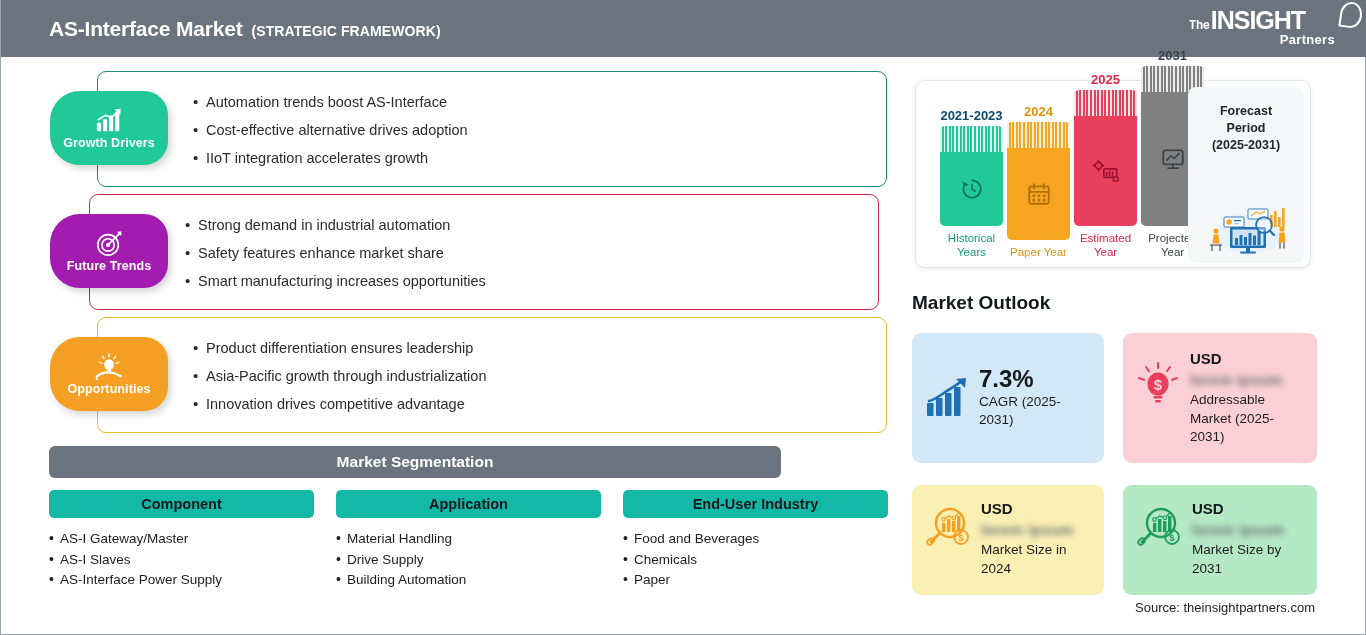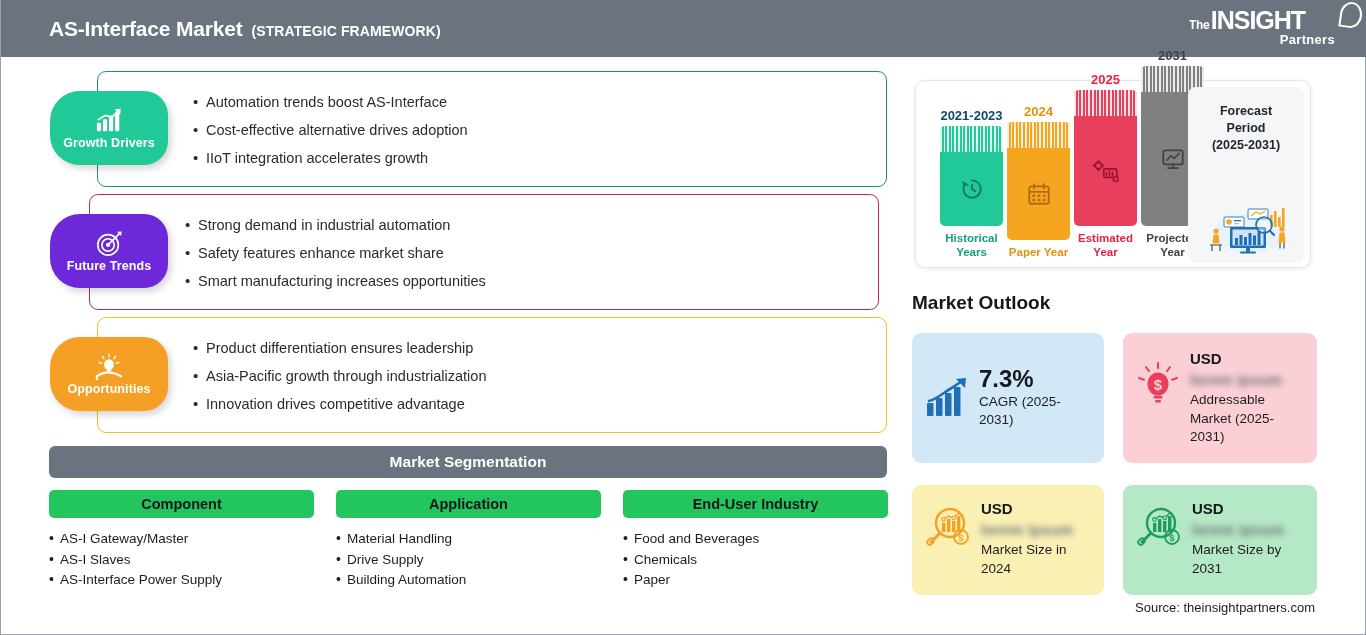--- a/index.html
+++ b/index.html
@@ -84,41 +84,41 @@
     position: absolute;
     width: 118px; height: 74px;
     border-radius: 30px 24px 24px 30px;
     display: flex; flex-direction: column;
     align-items: center; justify-content: center;
     gap: 1px;
     box-shadow: 3px 4px 7px rgba(0,0,0,0.16);
     color: #ffffff;
   }
   .badge.growth      { left: 49px; top: 91px;  background: #20c997; }
-  .badge.trends      { left: 49px; top: 214px; background: #6d28d9; }
+  .badge.trends      { left: 49px; top: 214px; background: #a21caf; }
   .badge.opportunity { left: 49px; top: 337px; background: #f5a024; }
   .badge-label { font-size: 12.5px; font-weight: bold; letter-spacing: 0.1px; }
   .badge-icon { width: 30px; height: 28px; display: block; }
 
   
   .seg-header {
     position: absolute; left: 48px; top: 446px;
-    width: 838px; height: 32px;
+    width: 732px; height: 32px;
     background: #6b747e; border-radius: 6px;
     display: flex; align-items: center; justify-content: center;
   }
   .seg-header span {
     color: #ffffff; font-size: 15.5px; font-weight: bold;
   }
   .seg-col { position: absolute; top: 490px; width: 265px; }
   .seg-col.c1 { left: 48px; }
   .seg-col.c2 { left: 335px; }
   .seg-col.c3 { left: 622px; }
   .seg-title {
-    height: 28px; background: #22c55e; border-radius: 5px;
+    height: 28px; background: #14b8a6; border-radius: 5px;
     display: flex; align-items: center; justify-content: center;
     font-size: 14.5px; font-weight: bold; color: #14181c;
   }
   .seg-list { list-style: none; margin-top: 11px; }
   .seg-list li {
     font-size: 13.5px; color: #1d1d1d; line-height: 20.5px;
     position: relative; padding-left: 11px; white-space: nowrap;
   }
   .seg-list li::before {
     content: "•"; position: absolute; left: 0; top: -1px; font-size: 14px;
@@ -146,21 +146,21 @@
     margin: 0 auto; overflow: hidden;
   }
   .bar-stripe {
     height: 26px;
     background-image: repeating-linear-gradient(90deg,
       rgba(255,255,255,0.85) 0px, rgba(255,255,255,0.85) 1.6px,
       transparent 1.6px, transparent 3.6px);
   }
   .bar-body { display: flex; align-items: center; justify-content: center; }
   .bar-cap {
-    font-size: 11.5px; font-weight: bold; line-height: 13.5px;
+    font-size: 11.5px; font-weight: normal; line-height: 13.5px;
     margin-top: 6px;
   }
   .forecast-panel {
     position: absolute; right: 6px; top: 6px;
     width: 116px; height: 176px;
     background: #f4f6f8; border-radius: 8px;
     padding-top: 16px; text-align: center;
   }
   .forecast-panel div {
     font-size: 12.5px; font-weight: bold; color: #20262c; line-height: 17px;

